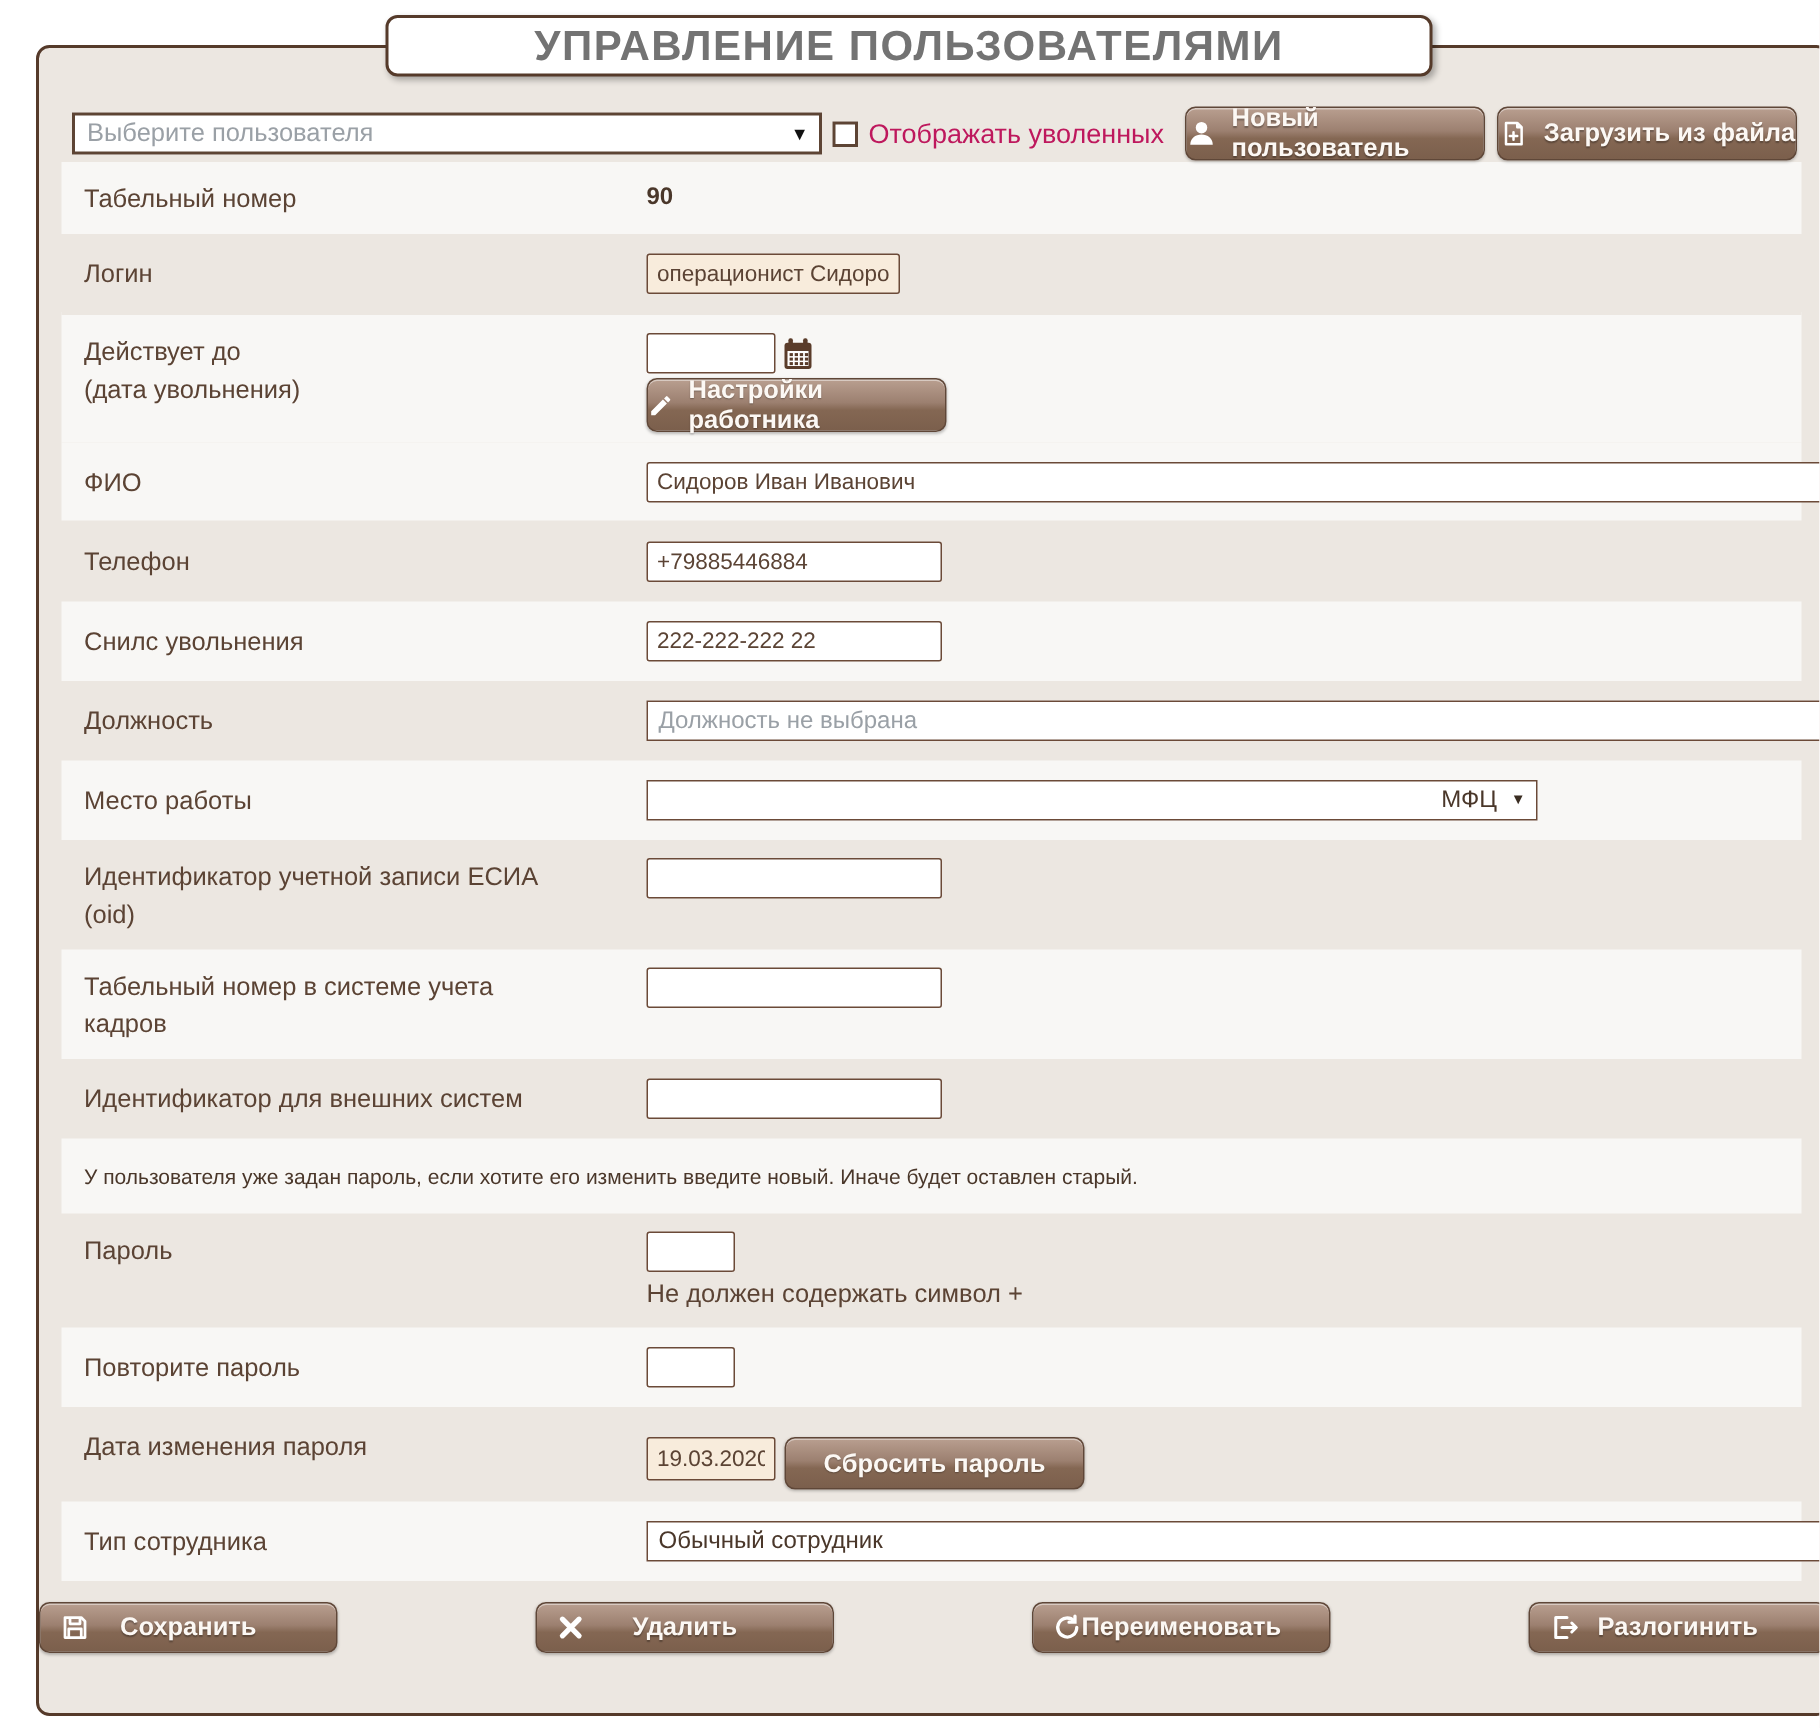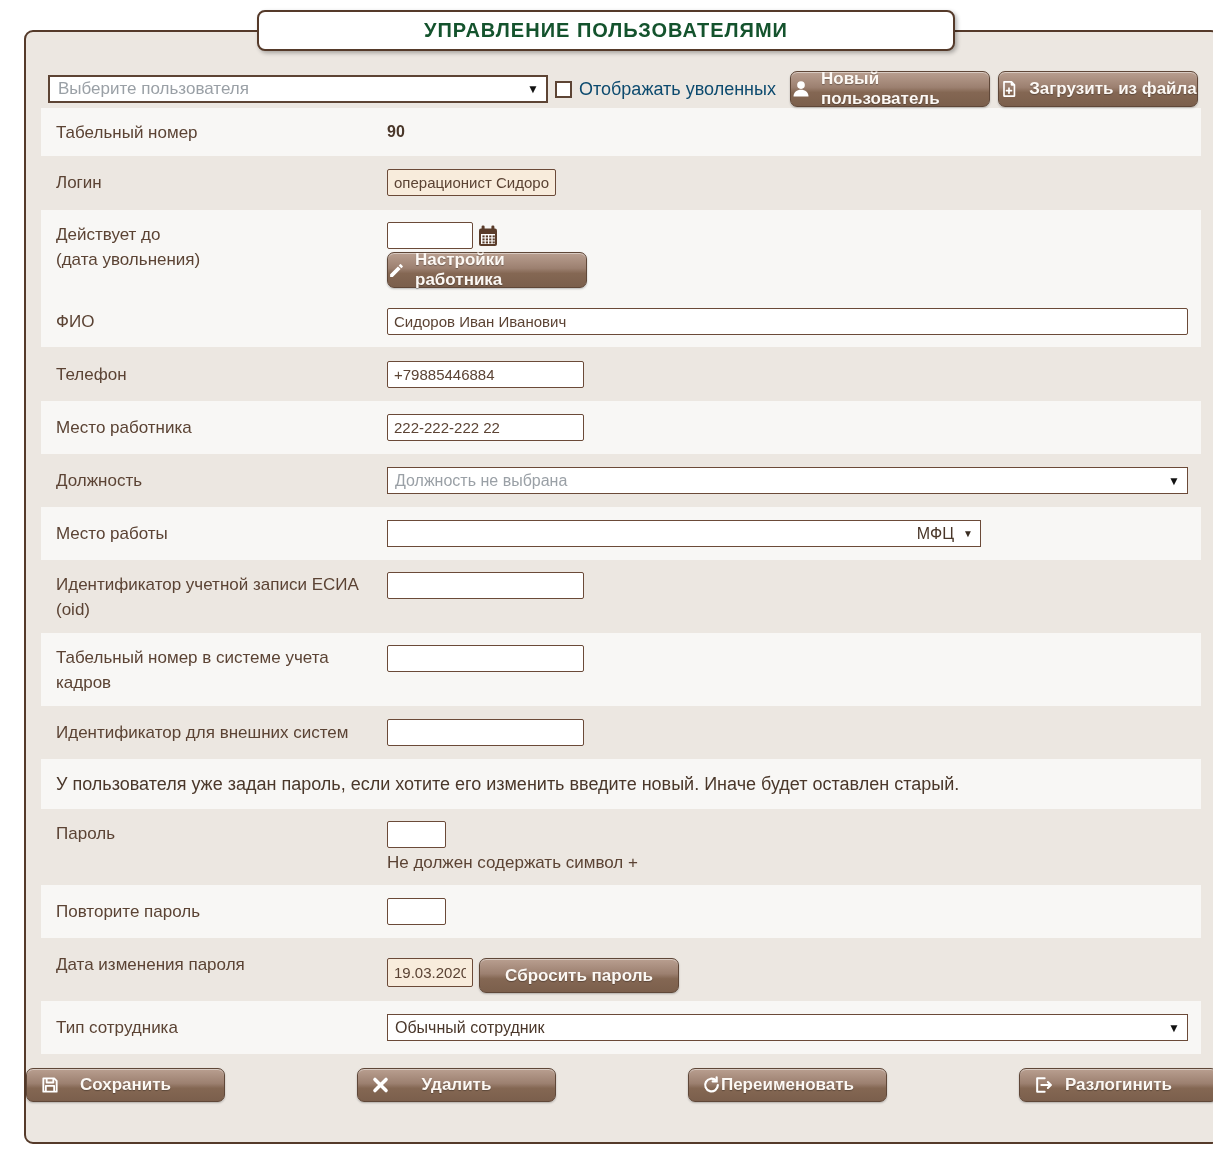--- a/index.html
+++ b/index.html
@@ -6,43 +6,43 @@
   body{font-family:"Liberation Sans",sans-serif;width:1213px;height:1152px;position:relative;}
   .page{position:relative;width:1213px;height:1152px;background:#fff;overflow:hidden;}
 
   .frame{position:absolute;left:24px;top:30px;width:1196px;height:1114px;box-sizing:border-box;
          background:#ece7e1;border:2px solid #553a2a;border-radius:9px;}
 
   .title-box{position:absolute;left:257px;top:10px;width:698px;height:41px;box-sizing:border-box;
              background:#fff;border:2px solid #553a2a;border-radius:8px;z-index:5;
              display:flex;align-items:center;justify-content:center;
              box-shadow:2px 2px 4px rgba(0,0,0,.3);}
-  .title-box h1{margin:0;font-size:20px;font-weight:bold;color:#14532d;letter-spacing:1px;text-align:right;}
+  .title-box h1{margin:0;font-size:28px;font-weight:bold;color:#737373;letter-spacing:1px;text-align:right;}
 
   .toolbar{margin:39px 20px 0 22px;height:36px;display:flex;align-items:center;}
   .user-select{width:500px;height:28px;box-sizing:border-box;background:#fff;border:2px solid #5d4434;
                display:flex;align-items:center;padding:0 24px 0 8px;position:relative;cursor:pointer;}
   .user-select .sel-text{color:#9aa0a6;font-size:17px;white-space:nowrap;overflow:hidden;}
   .arrow{position:absolute;right:7px;top:50%;transform:translateY(-50%);color:#111;font-size:12px;line-height:1;}
   .checkbox{width:17px;height:17px;box-sizing:border-box;background:#fff;border:2px solid #5d4434;margin:0 7px 0 7px;cursor:pointer;flex-shrink:0;}
-  .chk-label{color:#0c4a6e;font-size:18px;white-space:nowrap;}
+  .chk-label{color:#be185d;font-size:18px;white-space:nowrap;}
 
   .btn{background:linear-gradient(180deg,#b99f90 0%,#a0range 0%,#9c8070 45%,#846753 60%,#7b5f4c 100%);
        background:linear-gradient(180deg,#b99f90 0%,#9c8070 45%,#846753 60%,#7b5f4c 100%);
        border:1px solid #5f4738;border-radius:7px;color:#fcf8f4;font-weight:bold;
        display:flex;align-items:center;justify-content:center;gap:10px;cursor:pointer;
        box-shadow:inset 0 1px 0 rgba(255,255,255,.45),0 1px 2px rgba(0,0,0,.25);
        text-shadow:0 1px 1px rgba(0,0,0,.3);box-sizing:border-box;font-family:"Liberation Sans",sans-serif;}
   .toolbar .btn{height:36px;width:200px;font-size:17px;}
   .toolbar .btn + .btn{margin-left:8px;}
   .spacer{flex:1;}
   .icon{display:inline-flex;align-items:center;justify-content:center;line-height:0;flex-shrink:0;}
 
   .rows{margin:1px 17px 0 15px;}
-  .row{display:flex;box-sizing:border-box;padding-left:15px;}
+  .row{display:flex;box-sizing:border-box;padding-left:15px;gap:44px;}
   .row.light{background:#f8f7f5;}
   .row.center{align-items:center;}
   .row.top{align-items:flex-start;}
   .label-col{width:331px;flex-shrink:0;color:#5b4334;font-size:17px;line-height:25px;}
   .field-col{flex:1;display:flex;align-items:center;}
   .row.top .label-col,.row.top .field-col{padding-top:12px;}
   .row.top .field-col{align-items:flex-start;}
 
   .r1{height:48px;} .r2{height:52px;} .r3{height:52px;}
   .r4{height:87px;border-top:2px solid #ece7e1;}
@@ -60,21 +60,21 @@
   .w-pdate{width:86px;background:#f8ecdc;}
 
   .sel{height:27px;box-sizing:border-box;border:1.5px solid #6b4a38;background:#fff;position:relative;
        display:flex;align-items:center;padding:0 26px 0 7px;cursor:pointer;font-size:16px;}
   .sel-full{width:801px;}
   .sel-mid{width:594px;justify-content:flex-end;}
   .sel .ph{color:#9aa0a6;}
   .sel .val{color:#4a372a;}
 
   .static-value{font-weight:bold;color:#4a372a;font-size:16px;}
-  .notice{color:#4a372a;font-size:18px;display:flex;align-items:center;padding-left:15px;}
+  .notice{color:#4a372a;font-size:14px;display:flex;align-items:center;padding-left:15px;}
   .hint{color:#5b4334;font-size:17px;margin-top:5px;}
 
   .vu-inputline{display:flex;align-items:center;gap:5px;}
   .settings-btn{width:200px;height:36px;font-size:17px;margin-top:3px;}
   .reset-btn{width:200px;height:35px;font-size:17px;margin-left:6px;}
 
   .footer{margin-top:14px;display:flex;justify-content:space-between;gap:8px;}
   .footer .btn{width:199px;height:34px;font-size:17px;position:relative;}
   .footer .btn .icon{position:absolute;left:13px;top:50%;transform:translateY(-50%);}
 </style>
@@ -184,21 +184,21 @@
       </div>
 
       <div class="row center r5">
         <div class="label-col">Телефон</div>
         <div class="field-col">
           <input class="inp w-mid" type="text" value="+79885446884" style="">
         </div>
       </div>
 
       <div class="row light center r6">
-        <div class="label-col">Место работника</div>
+        <div class="label-col">Снилс увольнения</div>
         <div class="field-col">
           <input class="inp w-mid" type="text" value="222-222-222 22" style="">
         </div>
       </div>
 
       <div class="row center r7">
         <div class="label-col">Должность</div>
         <div class="field-col">
           <div class="sel sel-full">
             <span class="ph">Должность не выбрана</span>

